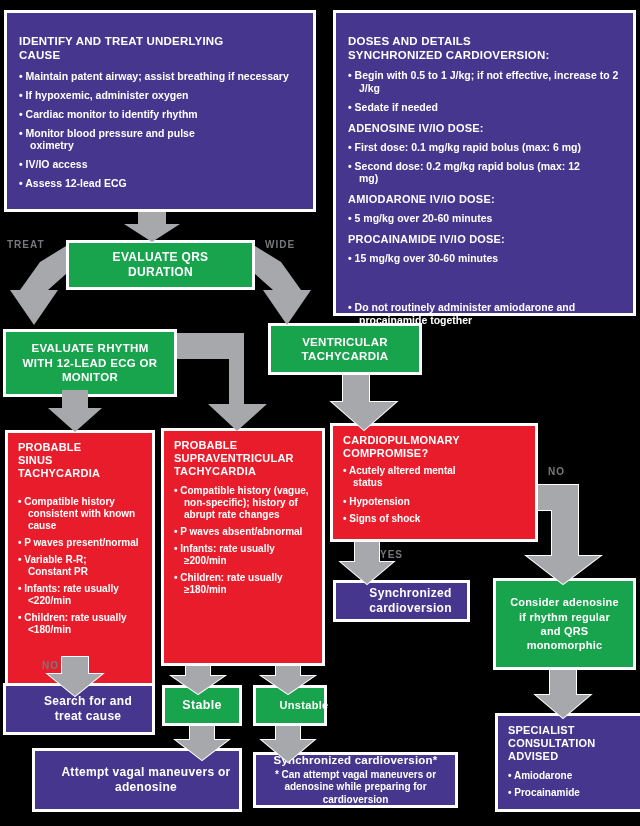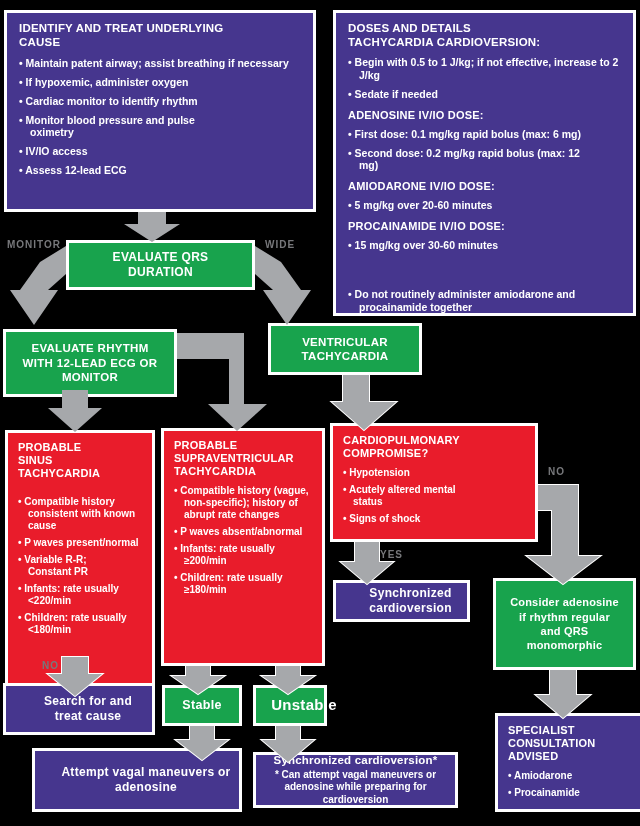--- a/index.html
+++ b/index.html
@@ -7,21 +7,21 @@
     position:relative;width:640px;height:826px;background:var(--background,#000);
     font-family:"Liberation Sans",sans-serif;overflow:hidden;
   }
   .box{
     position:absolute;box-sizing:border-box;border:3px solid var(--box_border,#fff);
     color:#fff;font-weight:700;z-index:2;
   }
   .purple{background:var(--purple,#46368e);padding-left:18px;}
   .green{background:var(--green,#18a34d);}
   .red{background:var(--red,#e91c2b);}
-  .pad{padding:9px 12px;}
+  .pad{padding:22px 12px;}
   .padsm{padding:8px 10px;}
   .center{display:flex;flex-direction:column;align-items:center;justify-content:center;text-align:center;}
   .title{font-size:11.5px;line-height:1.18;letter-spacing:.2px;}
   .title-sm{font-size:11px;line-height:1.18;letter-spacing:.2px;}
   .title-narrow{max-width:95px;}
   .bullet{font-size:10.5px;line-height:1.22;margin-top:6px;padding-left:11px;text-indent:-11px;}
   .bullet::before{content:"• ";}
   .bullet-sm{font-size:10px;line-height:1.2;margin-top:5px;padding-left:10px;text-indent:-10px;}
   .bullet-sm::before{content:"• ";}
   .subhead{font-size:11px;line-height:1.2;margin-top:8px;letter-spacing:.2px;}
@@ -46,38 +46,38 @@
     <div class="bullet" style="margin-top:8px;">Maintain patent airway; assist breathing if necessary</div>
     <div class="bullet">If hypoxemic, administer oxygen</div>
     <div class="bullet">Cardiac monitor to identify rhythm</div>
     <div class="bullet" style="max-width:200px;">Monitor blood pressure and pulse oximetry</div>
     <div class="bullet">IV/IO access</div>
     <div class="bullet">Assess 12-lead ECG</div>
   </div>
 
   <div class="box purple pad" style="left:333px;top:10px;width:303px;height:306px;">
     <div class="title">DOSES AND DETAILS</div>
-    <div class="title">TACHYCARDIA CARDIOVERSION:</div>
+    <div class="title">SYNCHRONIZED CARDIOVERSION:</div>
     <div class="bullet" style="margin-top:7px;">Begin with 0.5 to 1 J/kg; if not effective, increase to 2 J/kg</div>
     <div class="bullet">Sedate if needed</div>
     <div class="subhead">ADENOSINE IV/IO DOSE:</div>
     <div class="bullet">First dose: 0.1 mg/kg rapid bolus (max: 6 mg)</div>
     <div class="bullet" style="max-width:240px;">Second dose: 0.2 mg/kg rapid bolus (max: 12 mg)</div>
     <div class="subhead">AMIODARONE IV/IO DOSE:</div>
     <div class="bullet">5 mg/kg over 20-60 minutes</div>
     <div class="subhead">PROCAINAMIDE IV/IO DOSE:</div>
     <div class="bullet">15 mg/kg over 30-60 minutes</div>
     <div class="bullet" style="max-width:260px;margin-top:36px;">Do not routinely administer amiodarone and procainamide together</div>
   </div>
 
   <div class="box green center big-label" style="left:66px;top:240px;width:189px;height:50px;">
     <div style="max-width:130px;">EVALUATE QRS DURATION</div>
   </div>
 
-  <div class="flow-label" style="left:7px;top:239px;">MONITOR</div>
+  <div class="flow-label" style="left:7px;top:239px;">TREAT</div>
   <div class="flow-label" style="left:265px;top:239px;">WIDE</div>
 
   <div class="box green center big-label" style="left:3px;top:329px;width:174px;height:68px;">
     <div style="max-width:140px;font-size:11.5px;">EVALUATE RHYTHM WITH 12-LEAD ECG OR MONITOR</div>
   </div>
 
   <div class="box green center big-label" style="left:268px;top:323px;width:154px;height:52px;">
     <div style="max-width:110px;font-size:11.5px;">VENTRICULAR TACHYCARDIA</div>
   </div>
 
@@ -93,22 +93,22 @@
   <div class="box red padsm" style="left:161px;top:428px;width:164px;height:238px;">
     <div class="title-sm" style="max-width:140px;">PROBABLE SUPRAVENTRICULAR TACHYCARDIA</div>
     <div class="bullet-sm" style="margin-top:7px;max-width:138px;">Compatible history (vague, non-specific); history of abrupt rate changes</div>
     <div class="bullet-sm">P waves absent/abnormal</div>
     <div class="bullet-sm" style="max-width:110px;">Infants: rate usually ≥200/min</div>
     <div class="bullet-sm" style="max-width:110px;">Children: rate usually ≥180/min</div>
   </div>
 
   <div class="box red padsm" style="left:330px;top:423px;width:208px;height:119px;">
     <div class="title-sm" style="max-width:150px;">CARDIOPULMONARY COMPROMISE?</div>
+    <div class="bullet-sm" style="max-width:110px;">Acutely altered mental status</div>
     <div class="bullet-sm" style="margin-top:7px;">Hypotension</div>
-    <div class="bullet-sm" style="max-width:110px;">Acutely altered mental status</div>
     <div class="bullet-sm">Signs of shock</div>
   </div>
 
   <div class="box purple center big-label" style="left:333px;top:580px;width:137px;height:42px;">
     <div style="max-width:100px;">Synchronized cardioversion</div>
   </div>
 
   <div class="box green center mid-label" style="left:493px;top:578px;width:143px;height:92px;">
     <div style="max-width:112px;">Consider adenosine if rhythm regular and QRS monomorphic</div>
   </div>
@@ -120,21 +120,21 @@
   </div>
 
   <div class="box purple center big-label" style="left:3px;top:683px;width:152px;height:52px;">
     <div style="max-width:105px;">Search for and treat cause</div>
   </div>
 
   <div class="box green center big-label" style="left:162px;top:685px;width:80px;height:41px;">
     <div style="font-size:12.5px;">Stable</div>
   </div>
   <div class="box green center big-label" style="left:253px;top:685px;width:74px;height:41px;">
-    <div style="font-size:15px;margin-left:28px;">Unstable</div>
+    <div style="font-size:11px;margin-left:28px;">Unstable</div>
   </div>
 
   <div class="box purple center big-label" style="left:32px;top:748px;width:210px;height:64px;">
     <div style="max-width:170px;">Attempt vagal maneuvers or adenosine</div>
   </div>
 
   <div class="box purple center" style="left:253px;top:752px;width:205px;height:56px;padding:4px 8px;">
     <div style="font-size:11.5px;letter-spacing:.2px;">Synchronized cardioversion*</div>
     <div class="footnote" style="max-width:175px;">* Can attempt vagal maneuvers or adenosine while preparing for cardioversion</div>
   </div>

